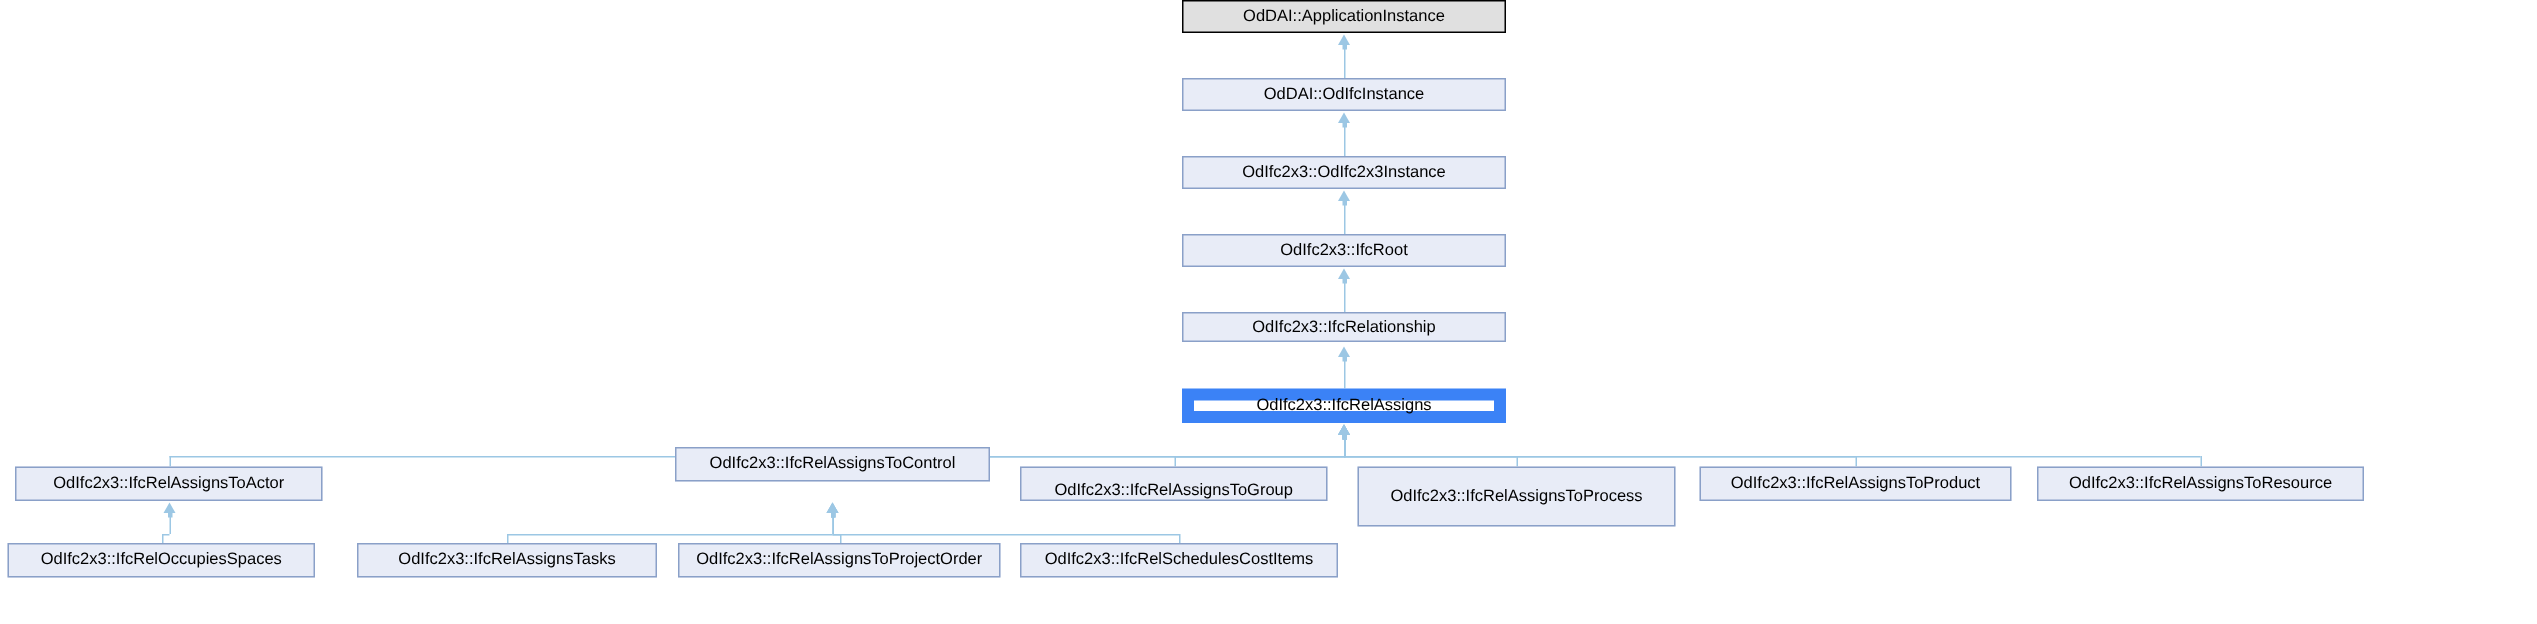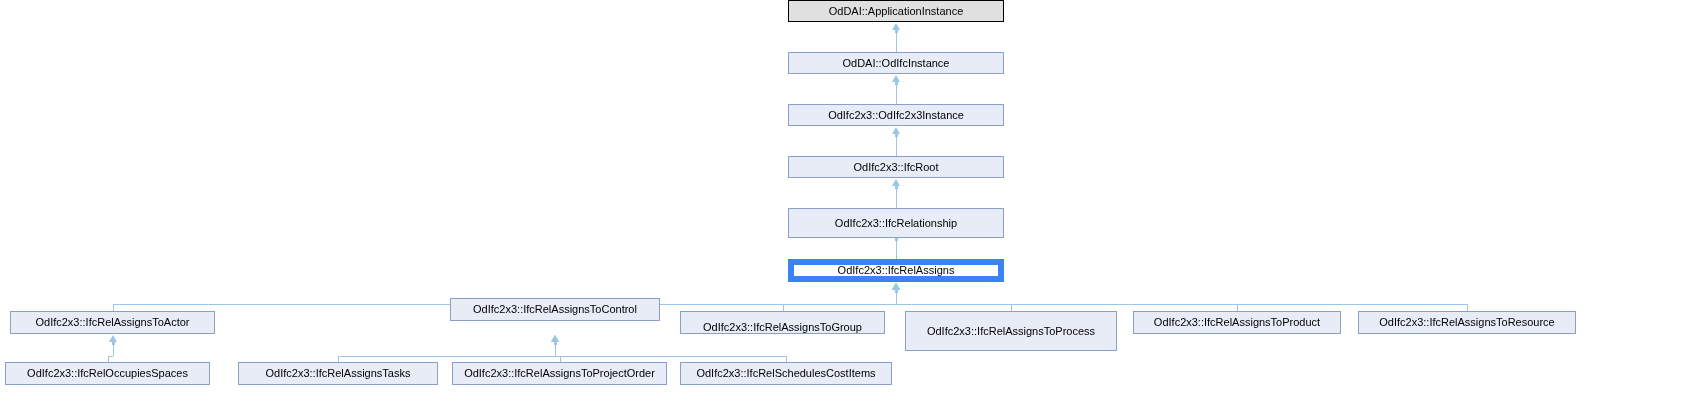--- a/index.html
+++ b/index.html
@@ -32,21 +32,21 @@
   .node-normal {
     background: #e8ecf7;
     border: 1px solid #8aa0c8;
   }
   .node-root {
     background: #e0e0e0;
     border: 1px solid #000000;
   }
   .node-current {
     background: #ffffff;
-    border: 6px solid #3b82f6;
+    border: 8px solid #3b82f6;
   }
   .edge {
     position: absolute;
     background: #9cc7e4;
   }
   .edge-v { width: 1px; }
   .edge-h { height: 1px; }
   .arrow {
     position: absolute;
     width: 0;
@@ -139,21 +139,21 @@
       </div>
       <div class="node node-normal" style="left: 788px; top: 52px; width: 216px; height: 22px;">
         <span>OdDAI::OdIfcInstance</span>
       </div>
       <div class="node node-normal" style="left: 788px; top: 104px; width: 216px; height: 22px;">
         <span>OdIfc2x3::OdIfc2x3Instance</span>
       </div>
       <div class="node node-normal" style="left: 788px; top: 156px; width: 216px; height: 22px;">
         <span>OdIfc2x3::IfcRoot</span>
       </div>
-      <div class="node node-normal" style="left: 788px; top: 208px; width: 216px; height: 30px;">
+      <div class="node node-normal" style="left: 788px; top: 208px; width: 216px; height: 20px;">
         <span>OdIfc2x3::IfcRelationship</span>
       </div>
       <div class="node node-current" style="left: 788px; top: 259px; width: 216px; height: 23px;">
         <span>OdIfc2x3::IfcRelAssigns</span>
       </div>
       <div class="node node-normal" style="left: 10px; top: 311px; width: 205px; height: 23px;">
         <span>OdIfc2x3::IfcRelAssignsToActor</span>
       </div>
       <div class="node node-normal" style="left: 450px; top: 298px; width: 210px; height: 23px;">
         <span>OdIfc2x3::IfcRelAssignsToControl</span>

